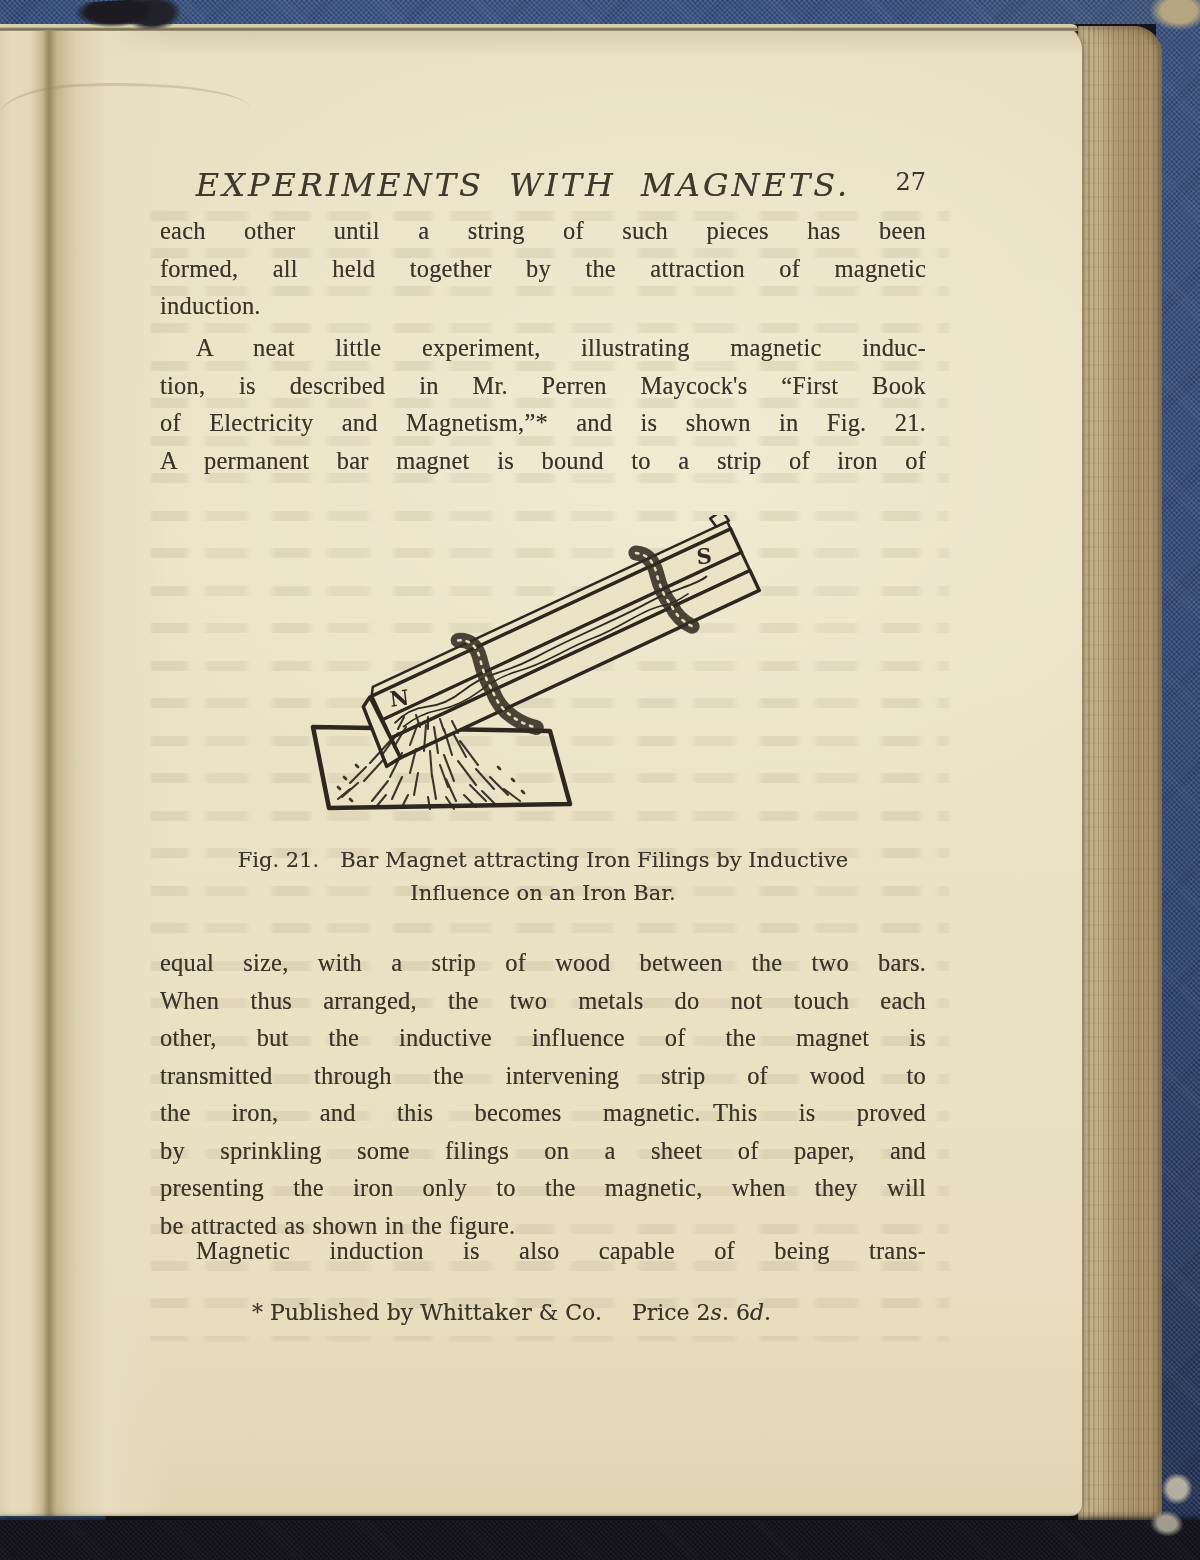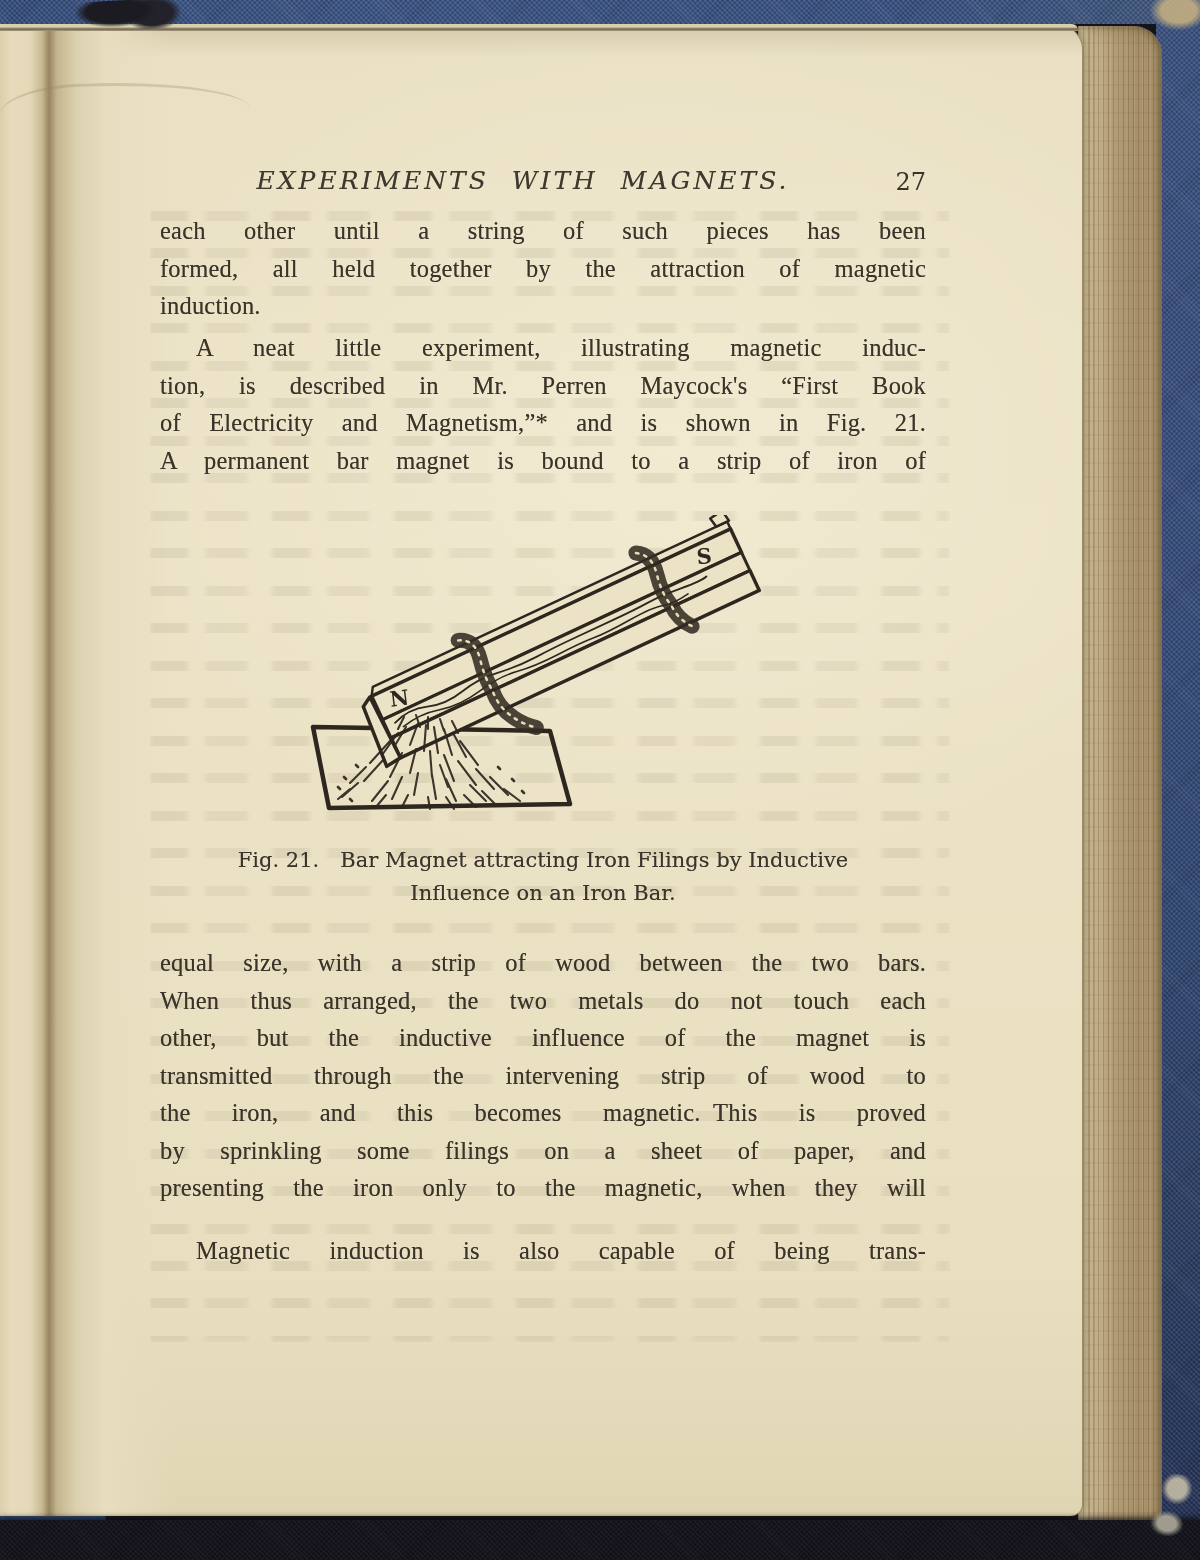--- a/index.html
+++ b/index.html
@@ -117,21 +117,21 @@
     letter-spacing:.2px; word-spacing:1px;
     text-shadow:0 0 .6px rgba(58,51,42,.55);
     white-space:normal;
     font-family:Liberation Serif, serif;
   }
   .bline.end { text-align-last:left; }
   .bline.ind { padding-left:36px; }
   .header-row { position:absolute; left:160px; top:142px; width:766px; height:36px; z-index:2; }
   .running-title {
     position:absolute; left:0; right:40px; text-align:center;
-    font-style:italic; font-size:25px; letter-spacing:3px; word-spacing:12px;
+    font-style:italic; font-size:32px; letter-spacing:3px; word-spacing:12px;
     color:#3f382e; text-shadow:0 0 .6px rgba(63,56,46,.5);
   }
   .page-number { position:absolute; right:0; top:2px; font-size:24px; color:#3a332a; }
   .caption {
     position:absolute; left:160px; top:820px; width:766px; z-index:2;
     text-align:center; font-size:21px; color:#3a342c;
     text-shadow:0 0 .5px rgba(58,52,44,.5);
   }
   .caption div { height:33px; line-height:33px; white-space:pre-wrap; }
   .footnote {
@@ -221,26 +221,30 @@
     </div>
 
     <div class="textcol" style="top:920px">
       <div class="bline">equal size, with a strip of wood between the two bars.</div>
       <div class="bline">When thus arranged, the two metals do not touch each</div>
       <div class="bline">other, but the inductive influence of the magnet is</div>
       <div class="bline">transmitted through the intervening strip of wood to</div>
       <div class="bline">the iron, and this becomes magnetic. This is proved</div>
       <div class="bline">by sprinkling some filings on a sheet of paper, and</div>
       <div class="bline">presenting the iron only to the magnetic, when they will</div>
+      <div class="bline end">be attracted as shown in the figure.</div>
     </div>
 
     <div class="textcol" style="top:1208px">
       <div class="bline ind">Magnetic induction is also capable of being trans-</div>
     </div>
 
+    <div class="footnote">
+      <span>* Published by Whittaker &amp; Co.</span><span class="gap">Price 2</span><i>s</i><span>. 6</span><i>d</i><span>.</span>
+    </div>
   </div>
 
   <div class="cover-top"></div>
   <div class="top-edge"></div>
   <div class="dark-bottom"></div>
   <div class="fray-tl"></div>
   <div class="fray-tr"></div>
   <div class="fray-br"></div>
 
 </div>

